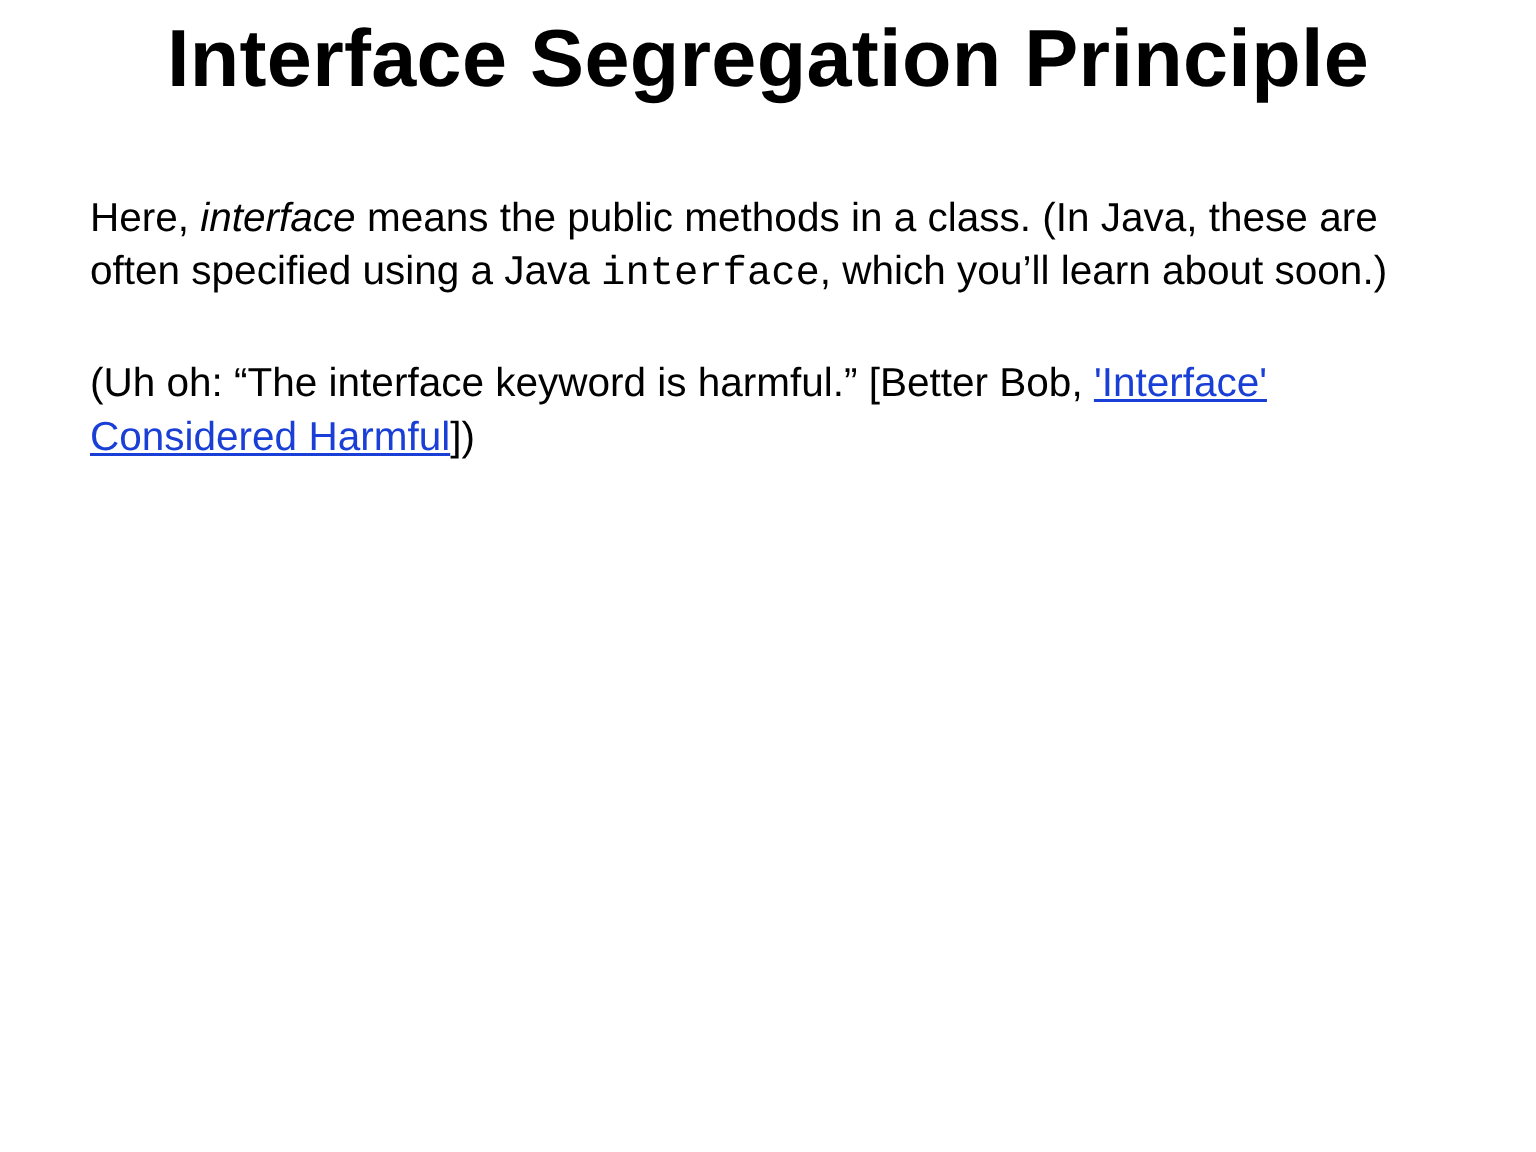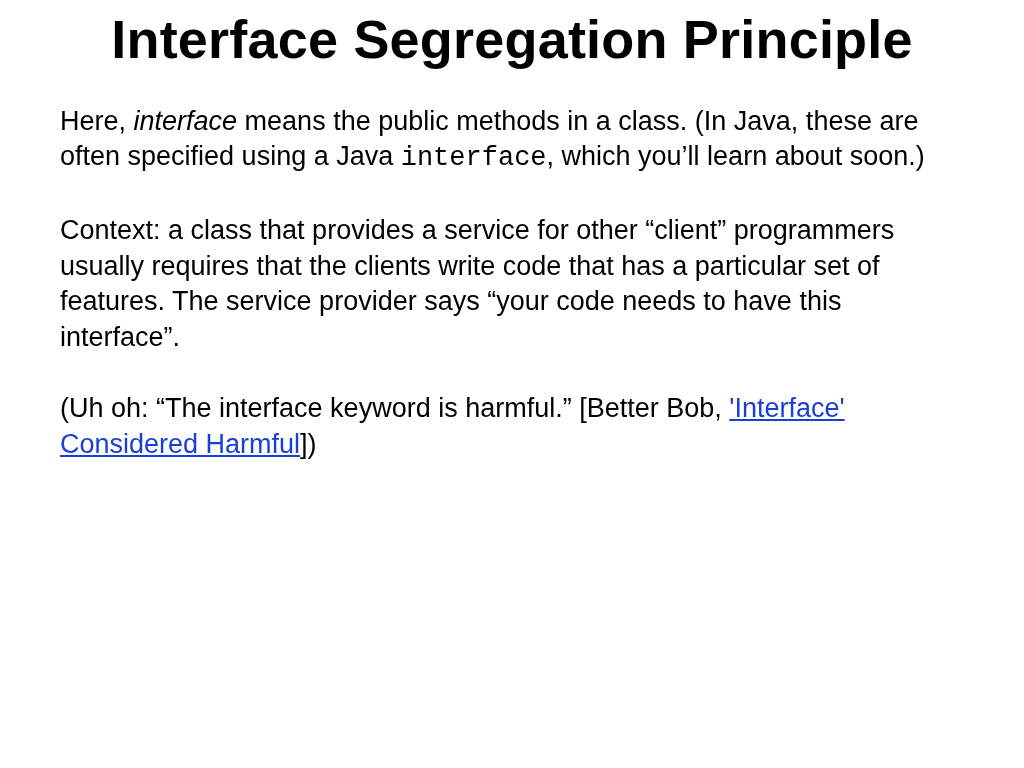--- a/index.html
+++ b/index.html
@@ -22,21 +22,21 @@
     font-weight: 700;
     text-align: center;
     margin: 0;
     padding-top: 8px;
     line-height: 1.18;
     letter-spacing: 0.2px;
   }
   .body {
     font-size: 27px;
     line-height: 1.32;
-    margin-top: 32px;
+    margin-top: 56px;
   }
   .body p {
     margin: 0 0 36px 0;
   }
   .body p:last-child {
     margin-bottom: 0;
   }
   em.ital {
     font-style: italic;
   }
@@ -54,21 +54,20 @@
 
 <div class="slide">
   <h1 class="title">Interface Segregation Principle</h1>
 
   <div class="body">
 
     <p>
       <span>Here, </span><em class="ital">interface</em><span> means the public methods in a class. (In Java, these are often specified using a Java </span><code class="mono">interface</code><span>, which you’ll learn about soon.)</span>
     </p>
 
-    <p>Context: a class that provides a service for other “client” programmers usually requires that the clients write code that has a particular set of features. The service provider says “your code needs to have this interface”.</p>
 
 
     <p>
       <span>(Uh oh: “The interface keyword is harmful.” [Better Bob, </span><a href="#" class="link">'Interface' Considered Harmful</a><span>])</span>
     </p>
 
   </div>
 </div>
 
 </body></html>

